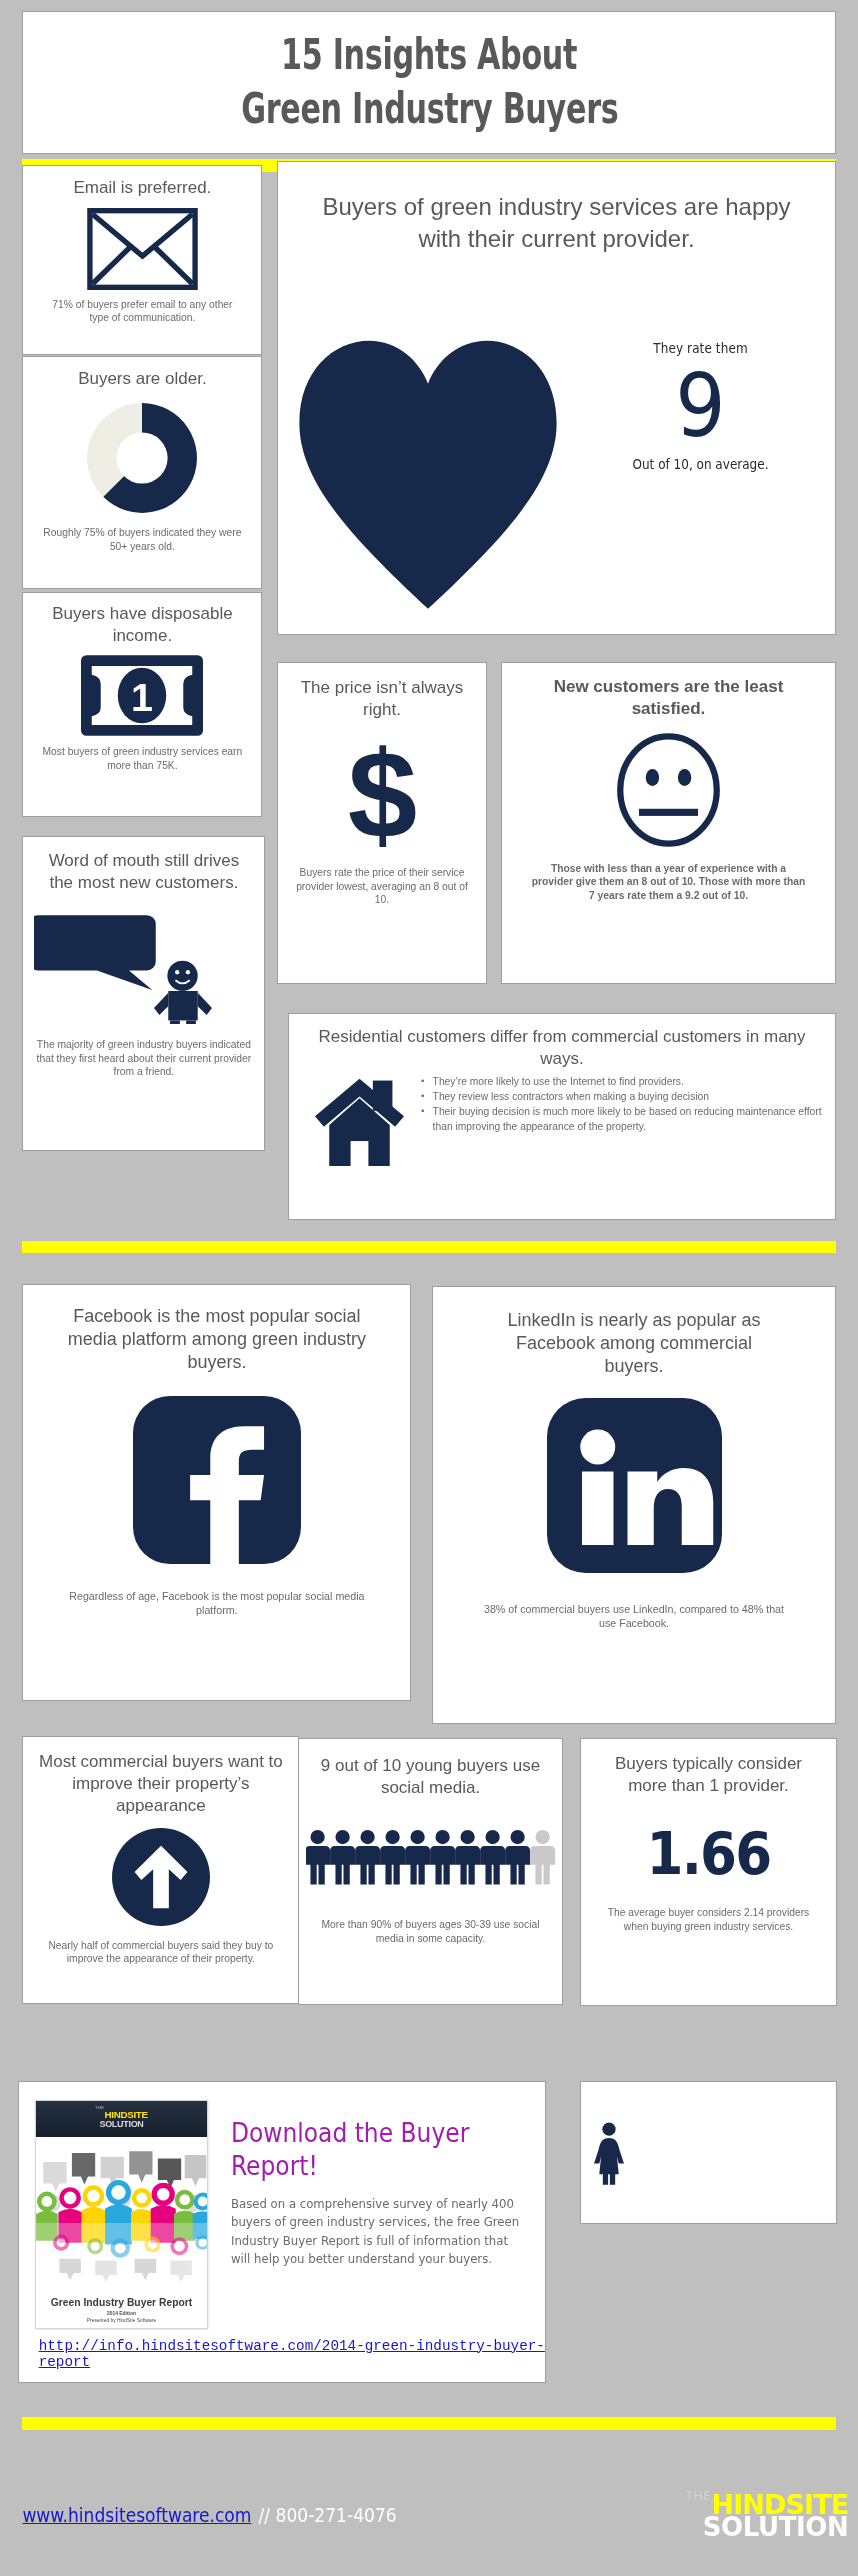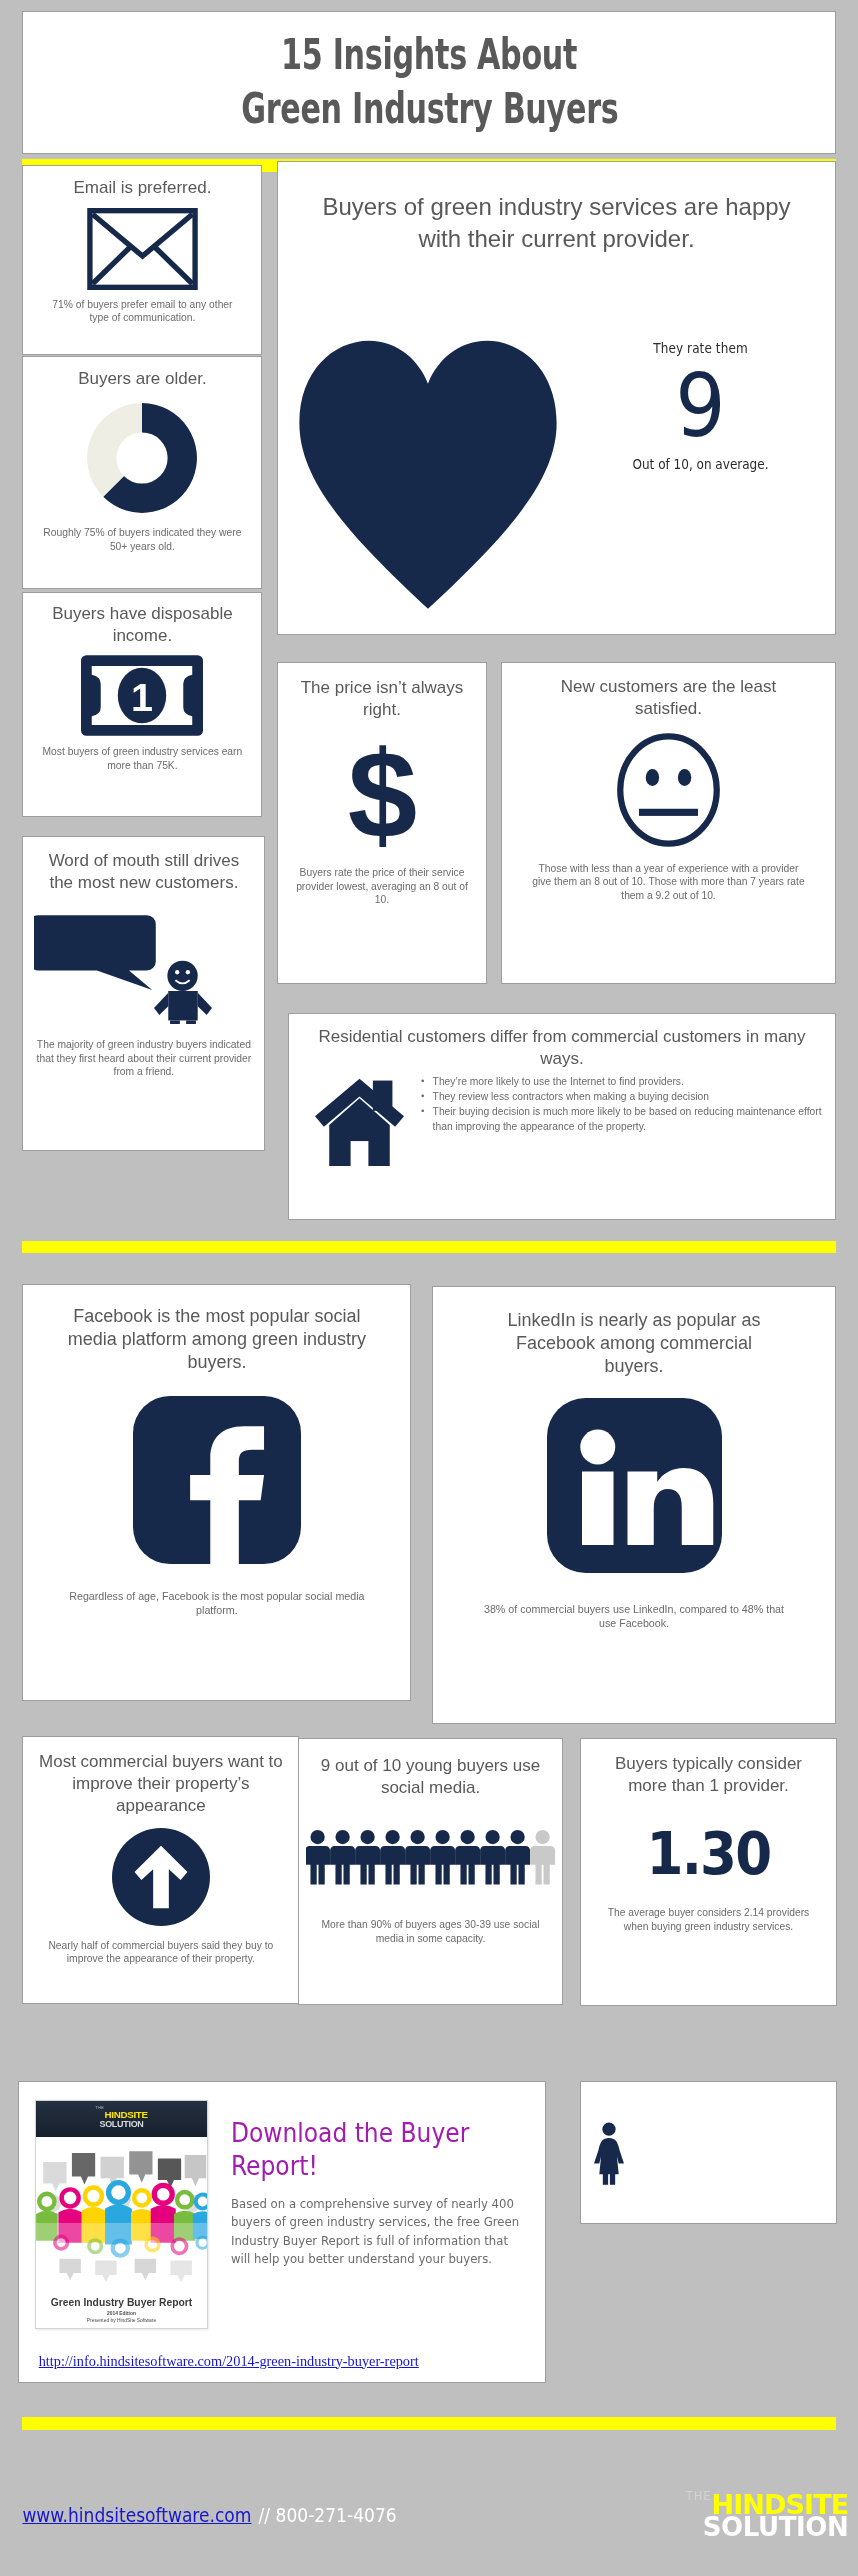--- a/index.html
+++ b/index.html
@@ -61,21 +61,21 @@
   svg { display: block; }
 
   
   #card-email  { left: 22.4px; top: 165px; width: 240px; height: 190px; }
   #card-older  { left: 22.4px; top: 356px; width: 240px; height: 233px; }
   #card-income { left: 22.4px; top: 592px; width: 240px; height: 225px; }
   #card-word   { left: 22.4px; top: 836px; width: 243px; height: 315px; }
 
   #card-heart  { left: 277px; top: 161px; width: 559px; height: 474px; }
   #card-price  { left: 277px; top: 662px; width: 210px; height: 322px; }
-  #card-newcust{ left: 501px; top: 662px; width: 224px; height: 322px; }
+  #card-newcust{ left: 501px; top: 662px; width: 224px; height: 322px; font-weight: bold; }
   
   #card-res    { left: 288px; top: 1013px; width: 548px; height: 207px; }
 
   #card-fb     { left: 22.4px; top: 1284px; width: 389px; height: 417px; }
   #card-li     { left: 432px; top: 1286px; width: 404px; height: 438px; }
 
   #card-improve{ left: 22.4px; top: 1736px; width: 277px; height: 268px; }
   #card-social { left: 298px; top: 1738px; width: 265px; height: 267px; }
   #card-consider{ left: 580px; top: 1738px; width: 257px; height: 268px; }
 
@@ -146,21 +146,21 @@
   .rep-right .dl {
     font-family: "DejaVu Sans Condensed", "Liberation Sans Narrow", "Liberation Sans", sans-serif;
     font-size: 26px; line-height: 1.26; color: #a21caf; margin-top: 17px;
   }
   .rep-right .blurb {
     font-family: "DejaVu Sans Condensed", "Liberation Sans Narrow", "Liberation Sans", sans-serif;
     font-size: 13px; line-height: 1.42; color: #6b6b6b; margin-top: 12.5px;
   }
   #report-link {
     position: absolute; left: 19.7px; bottom: 12.5px;
-    font-family: Liberation Serif, serif;
+    font-family: Liberation Mono, monospace;
     font-size: 14.3px; color: #1516cf; text-decoration: underline;
   }
 
   
   #footer { position: absolute; left: 22.4px; top: 2504px; width: 814px; height: 63px; }
   #footer-link {
     font-family: "DejaVu Sans Condensed", "Liberation Sans Narrow", "Liberation Sans", sans-serif;
     font-size: 19px; color: #1516cf; text-decoration: underline;
   }
   #footer-phone {
@@ -397,21 +397,21 @@
             <circle cx="13" cy="9" r="8"></circle>
             <path d="M4 19 h18 a5 5 0 0 1 5 5 v16 h-6 v22 h-7 v-22 h-2 v22 h-7 v-22 h-6 v-16 a5 5 0 0 1 5 -5 z"></path>
           </g>
       </svg>
     </div>
     <div class="cap" style="padding:30px 14.3px 0;">More than 90% of buyers  ages 30-39 use social media in some capacity.</div>
   </div>
 
   <div class="card" id="card-consider">
     <div class="hdr" style="padding:14.3px 16px 0;">Buyers typically consider more than 1 provider.</div>
-    <div class="bignum" style="margin-top:21.5px;">1.30</div>
+    <div class="bignum" style="margin-top:21.5px;">1.66</div>
     <div class="cap" style="padding:18px 16px 0;">The average buyer considers 2.14 providers when buying green industry services.</div>
   </div>
 
   <div class="card" id="card-report">
     <div class="rep-inner">
       <div class="cover">
         <div class="cover-band"></div>
         <div class="cover-logo">
           <span class="l1">THE</span><span class="l2">HINDSITE</span>
           <span class="l3">SOLUTION</span>

